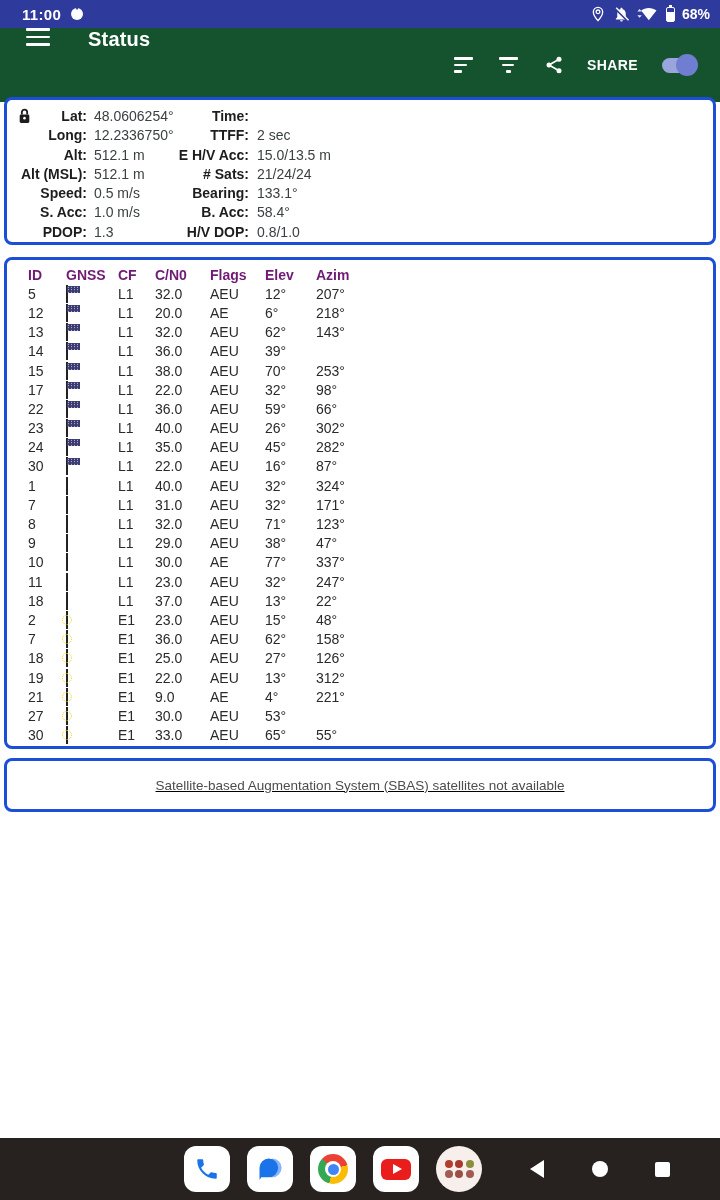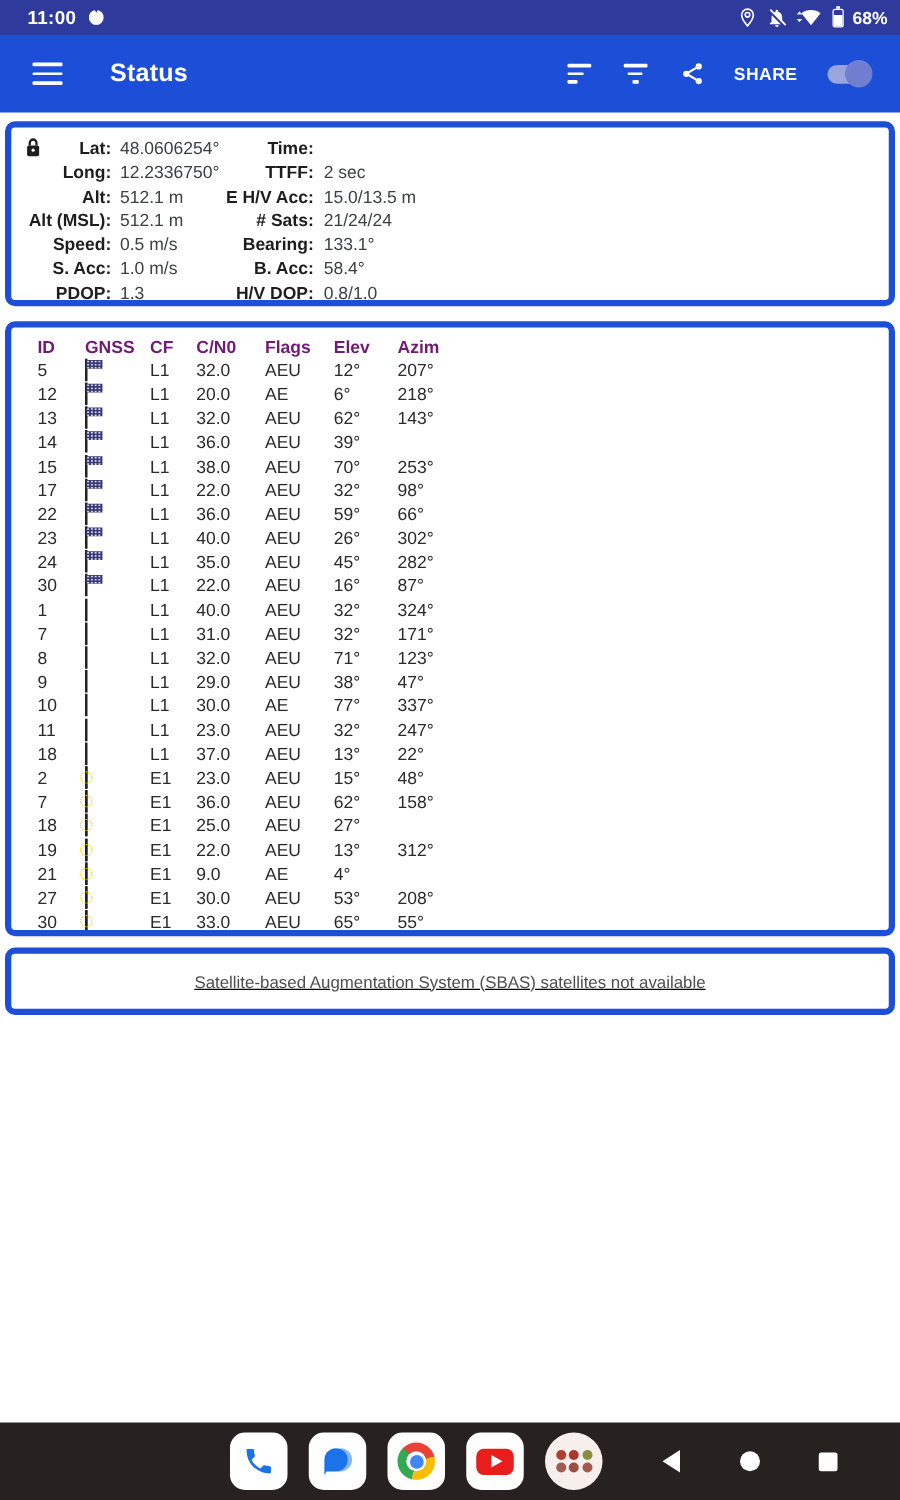--- a/index.html
+++ b/index.html
@@ -13,41 +13,41 @@
   .sb-dot { width:12px; height:12px; background:#fff; border-radius:50%; margin-left:10px;
     clip-path:polygon(0 0,40% 0,50% 18%,60% 0,100% 0,100% 100%,0 100%); }
   .sb-right { margin-left:auto; display:flex; align-items:center; gap:7px; }
   .sb-right svg { display:block; }
   .sb-batt { font-size:14px; font-weight:bold; }
   .battery-shell { width:9px; height:15px; border:1.5px solid #fff; border-radius:2px; position:relative; background:transparent; }
   .battery-shell::before { content:""; position:absolute; top:-3px; left:2px; width:3px; height:2px; background:#fff; }
   .battery-shell::after { content:""; position:absolute; bottom:0; left:0; right:0; height:68%; background:#fff; }
 
   
-  .app-bar { position:absolute; top:28px; left:0; width:720px; height:62px; background:#1d4ed8;
-    display:flex; align-items:center; color:#fff; }
+  .app-bar { position:absolute; top:28px; left:0; width:720px; height:74px; background:#14532d;
+    display:flex; color:#fff; }
   .hamburger { width:24px; height:18px; display:flex; flex-direction:column; justify-content:space-between; margin-left:26px; cursor:pointer; }
   .hamburger span { display:block; height:2.6px; width:100%; background:#fff; border-radius:1px; }
   .app-title { font-size:20px; font-weight:bold; margin-left:38px; letter-spacing:.2px; }
   .bar-actions { margin-left:auto; display:flex; align-items:center; margin-right:24px; }
   .bar-icon { margin-left:26px; display:flex; align-items:center; }
   .sort-icon div, .filter-icon div { height:2.6px; background:#fff; border-radius:1px; margin:2.1px 0; }
   .sort-icon, .filter-icon { display:flex; flex-direction:column; }
   .sort-icon div:nth-child(1){width:19px;} .sort-icon div:nth-child(2){width:13px;} .sort-icon div:nth-child(3){width:8px;}
   .sort-icon { align-items:flex-start; }
   .filter-icon div:nth-child(1){width:19px;} .filter-icon div:nth-child(2){width:12px;} .filter-icon div:nth-child(3){width:5px;}
   .filter-icon { align-items:center; }
   .share-wrap { display:flex; align-items:center; gap:23px; margin-left:26px; cursor:pointer; }
   .share-label { font-size:14px; font-weight:bold; letter-spacing:.4px; }
   .toggle { margin-left:24px; position:relative; width:34px; height:17px; cursor:pointer; }
   .toggle .track { position:absolute; top:1px; left:0; width:32px; height:15px; border-radius:8px; background:#9aa4dd; }
   .toggle .thumb { position:absolute; top:-3px; right:-2px; width:22px; height:22px; border-radius:50%; background:#6f7ed0; }
 
   
-  .card { position:absolute; left:4px; width:712px; background:#fff; border:5px solid #1d4ed8; border-radius:8px; }
+  .card { position:absolute; left:4px; width:712px; background:#fff; border:3px solid #1d4ed8; border-radius:8px; }
   .info-card { top:97px; height:148px; padding-top:8px; }
   .lock { position:absolute; top:8px; left:11px; }
   .info-row { position:relative; height:19.3px; font-size:14px; }
   .info-row span { position:absolute; top:0; white-space:nowrap; color:#3c4043; }
   .info-row .l1 { left:0; width:80px; text-align:right; font-weight:bold; color:#1d1d1d; }
   .info-row .v1 { left:87px; }
   .info-row .l2 { left:87px; width:155px; text-align:right; font-weight:bold; color:#1d1d1d; }
   .info-row .v2 { left:250px; }
 
   .table-card { top:257px; height:492px; padding-top:5px; overflow:hidden; }
@@ -377,46 +377,47 @@
         <span>62°</span>
         <span>158°</span>
       </div>
       <div class="sat-row">
         <span>18</span>
         <span><span class="flag flag-eu"></span></span>
         <span>E1</span>
         <span>25.0</span>
         <span>AEU</span>
         <span>27°</span>
+        <span>126°</span>
       </div>
       <div class="sat-row">
         <span>19</span>
         <span><span class="flag flag-eu"></span></span>
         <span>E1</span>
         <span>22.0</span>
         <span>AEU</span>
         <span>13°</span>
         <span>312°</span>
       </div>
       <div class="sat-row">
         <span>21</span>
         <span><span class="flag flag-eu"></span></span>
         <span>E1</span>
         <span>9.0</span>
         <span>AE</span>
         <span>4°</span>
+        <span>221°</span>
       </div>
       <div class="sat-row">
         <span>27</span>
         <span><span class="flag flag-eu"></span></span>
         <span>E1</span>
         <span>30.0</span>
         <span>AEU</span>
         <span>53°</span>
-        <span>208°</span>
       </div>
       <div class="sat-row">
         <span>30</span>
         <span><span class="flag flag-eu"></span></span>
         <span>E1</span>
         <span>33.0</span>
         <span>AEU</span>
         <span>65°</span>
         <span>55°</span>
       </div>

